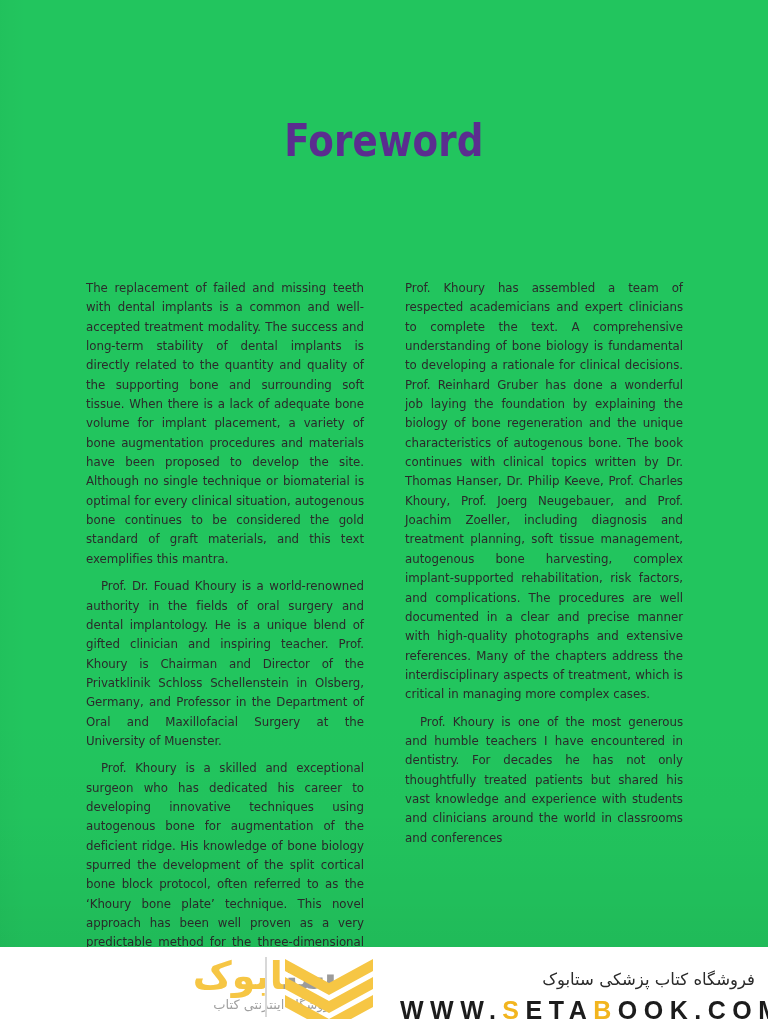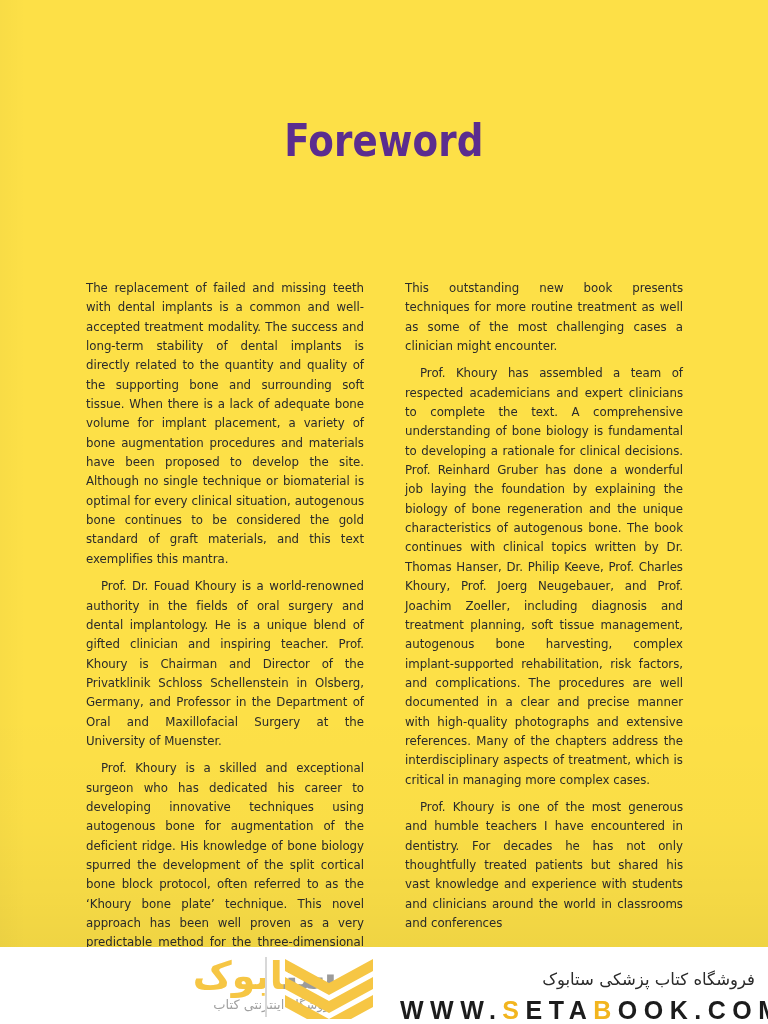--- a/index.html
+++ b/index.html
@@ -15,21 +15,21 @@
     position: relative;
   }
 
   
   .page {
     position: absolute;
     left: 0;
     top: 0;
     width: 768px;
     height: 947px;
-    background: #fde047;
+    background: #22c55e;
     overflow: hidden;
   }
   
   .page-shade {
     position: absolute;
     left: 0;
     right: 0;
     bottom: 0;
     height: 240px;
     background: linear-gradient(to bottom,
@@ -202,21 +202,20 @@
 
   <div class="columns">
 
     <div class="col col-left">
       <p>The replacement of failed and missing teeth with dental implants is a common and well-accepted treatment modality. The success and long-term stability of dental implants is directly related to the quantity and quality of the supporting bone and surrounding soft tissue. When there is a lack of adequate bone volume for implant placement, a variety of bone augmentation procedures and materials have been proposed to develop the site. Although no single technique or biomaterial is optimal for every clinical situation, autogenous bone continues to be considered the gold standard of graft materials, and this text exemplifies this mantra.</p>
       <p>Prof. Dr. Fouad Khoury is a world-renowned authority in the fields of oral surgery and dental implantology. He is a unique blend of gifted clinician and inspiring teacher. Prof. Khoury is Chairman and Director of the Privatklinik Schloss Schellenstein in Olsberg, Germany, and Professor in the Department of Oral and Maxillofacial Surgery at the University of Muenster.</p>
       <p>Prof. Khoury is a skilled and exceptional surgeon who has dedicated his career to developing innovative techniques using autogenous bone for augmentation of the deficient ridge. His knowledge of bone biology spurred the development of the split cortical bone block protocol, often referred to as the ‘Khoury bone plate’ technique. This novel approach has been well proven as a very predictable method for the three-dimensional reconstruction of the maxilla and mandible. Prof. Khoury's perspective on the importance of autogenous bone led to his development of other bone grafting procedures</p>
     </div>
 
     <div class="col col-right">
-      <p>This outstanding new book presents techniques for more routine treatment as well as some of the most challenging cases a clinician might encounter.</p>
       <p>Prof. Khoury has assembled a team of respected academicians and expert clinicians to complete the text. A comprehensive understanding of bone biology is fundamental to developing a rationale for clinical decisions. Prof. Reinhard Gruber has done a wonderful job laying the foundation by explaining the biology of bone regeneration and the unique characteristics of autogenous bone. The book continues with clinical topics written by Dr. Thomas Hanser, Dr. Philip Keeve, Prof. Charles Khoury, Prof. Joerg Neugebauer, and Prof. Joachim Zoeller, including diagnosis and treatment planning, soft tissue management, autogenous bone harvesting, complex implant-supported rehabilitation, risk factors, and complications. The procedures are well documented in a clear and precise manner with high-quality photographs and extensive references. Many of the chapters address the interdisciplinary aspects of treatment, which is critical in managing more complex cases.</p>
       <p>Prof. Khoury is one of the most generous and humble teachers I have encountered in dentistry. For decades he has not only thoughtfully treated patients but shared his vast knowledge and experience with students and clinicians around the world in classrooms and conferences</p>
     </div>
 
   </div>
 
   <div class="page-edge-shade"></div>
   <div class="page-shade"></div>
 </div>
 

